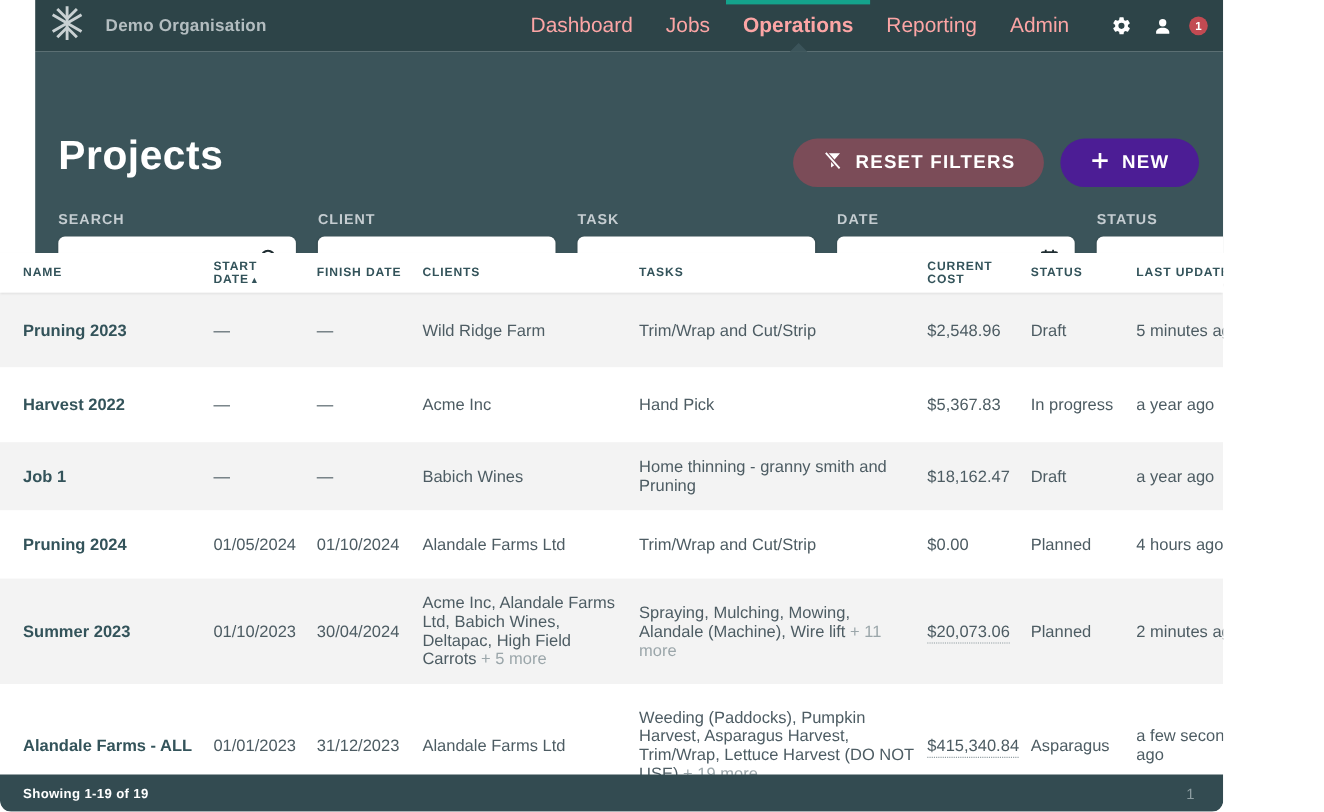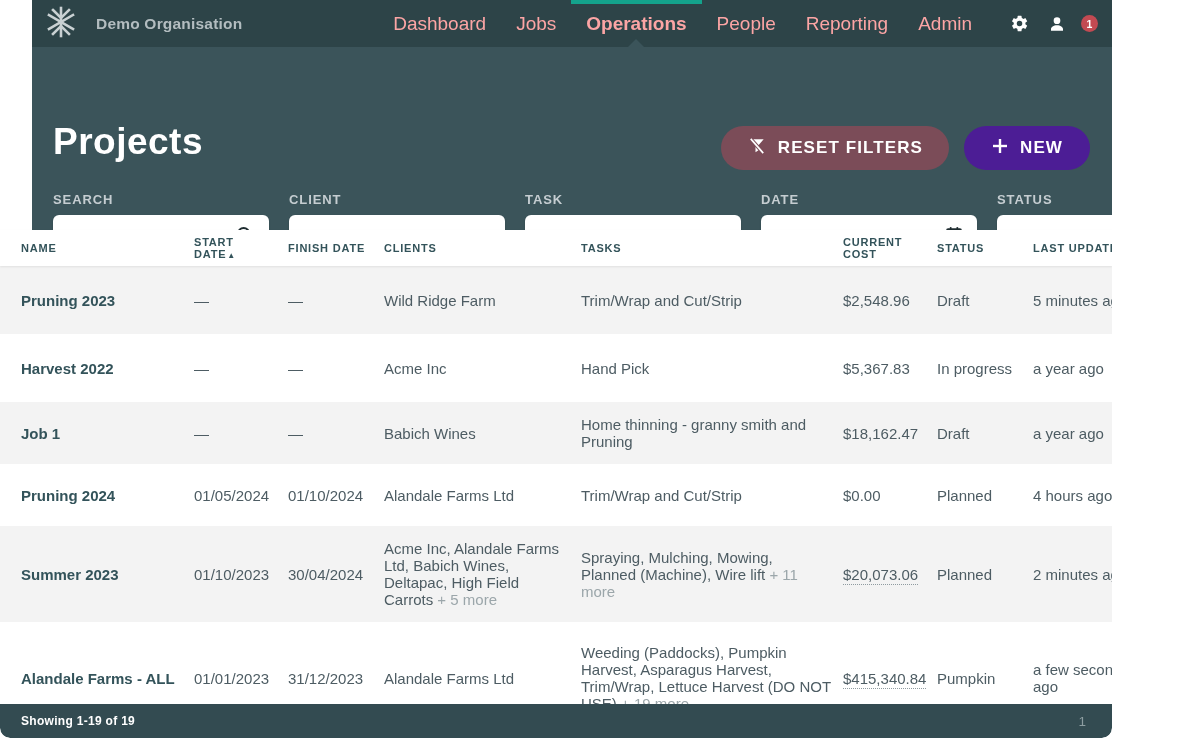--- a/index.html
+++ b/index.html
@@ -87,21 +87,20 @@
           <path d="M9 29 L17 21 L25 29"></path>
         </svg>
       </span>
       <span class="brand-name">Demo Organisation</span>
     </div>
 
     <div class="nav-items">
       <div class="nav-item">Dashboard</div>
       <div class="nav-item">Jobs</div>
       <div class="nav-item active">Operations</div>
-      <div class="nav-item">People</div>
       <div class="nav-item">Reporting</div>
       <div class="nav-item">Admin</div>
     </div>
 
     <div class="nav-right">
       <span class="icon-btn">
         <svg width="19" height="19" viewBox="0 0 24 24">
             <path fill="#ffffff" d="M19.4 13c.04-.32.06-.66.06-1s-.02-.68-.07-1l2.03-1.58a.5.5 0 0 0 .12-.64l-1.92-3.32a.5.5 0 0 0-.61-.22l-2.39.96a7.3 7.3 0 0 0-1.73-1l-.36-2.54a.5.5 0 0 0-.5-.42h-3.84a.5.5 0 0 0-.49.42l-.36 2.54c-.63.26-1.2.6-1.74 1l-2.39-.96a.5.5 0 0 0-.61.22L2.68 8.78a.49.49 0 0 0 .12.64L4.83 11c-.05.32-.08.66-.08 1s.03.68.08 1l-2.03 1.58a.5.5 0 0 0-.12.64l1.92 3.32c.12.22.37.3.61.22l2.39-.96c.54.41 1.11.75 1.74 1l.36 2.54c.04.24.25.42.49.42h3.84c.24 0 .45-.18.49-.42l.36-2.54a7 7 0 0 0 1.73-1l2.39.96c.23.09.49 0 .61-.22l1.92-3.32a.5.5 0 0 0-.12-.64L19.4 13zM12 15.5a3.5 3.5 0 1 1 0-7 3.5 3.5 0 0 1 0 7z"></path>
           </svg>
       </span>
@@ -289,42 +288,42 @@
               </svg>
           </button>
         </div>
       </div>
 
       <div class="grid-row row r5">
         <div class="cell name">Summer 2023</div>
         <div class="cell">01/10/2023</div>
         <div class="cell">30/04/2024</div>
         <div class="cell"><span>Acme Inc, Alandale Farms Ltd, Babich Wines, Deltapac, High Field Carrots</span> <span class="more">+ 5 more</span></div>
-        <div class="cell"><span>Spraying, Mulching, Mowing, Planned (Machine), Wire lift</span> <span class="more">+ 11 more</span></div>
+        <div class="cell"><span>Spraying, Mulching, Mowing, Alandale (Machine), Wire lift</span> <span class="more">+ 11 more</span></div>
         <div class="cell"><span class="dotted">$20,073.06</span></div>
         <div class="cell">Planned</div>
         <div class="cell">2 minutes ago</div>
         <div class="action">
           <button class="arrow-btn">
             <svg width="16" height="16" viewBox="0 0 16 16" fill="none" stroke="#fff" stroke-width="1.8" stroke-linecap="round">
                 <line x1="2.5" y1="8" x2="13" y2="8"></line>
                 <polyline points="8.5 3.5 13 8 8.5 12.5"></polyline>
               </svg>
           </button>
         </div>
       </div>
 
       <div class="grid-row row r6">
         <div class="cell name">Alandale Farms - ALL</div>
         <div class="cell">01/01/2023</div>
         <div class="cell">31/12/2023</div>
         <div class="cell"><span>Alandale Farms Ltd</span> <span class="more"></span></div>
         <div class="cell"><span>Weeding (Paddocks), Pumpkin Harvest, Asparagus Harvest, Trim/Wrap, Lettuce Harvest (DO NOT USE)</span> <span class="more">+ 19 more</span></div>
         <div class="cell"><span class="dotted">$415,340.84</span></div>
-        <div class="cell">Pumpkin</div>
+        <div class="cell">Asparagus</div>
         <div class="cell">a few seconds ago</div>
         <div class="action">
           <button class="arrow-btn">
             <svg width="16" height="16" viewBox="0 0 16 16" fill="none" stroke="#fff" stroke-width="1.8" stroke-linecap="round">
                 <line x1="2.5" y1="8" x2="13" y2="8"></line>
                 <polyline points="8.5 3.5 13 8 8.5 12.5"></polyline>
               </svg>
           </button>
         </div>
       </div>

